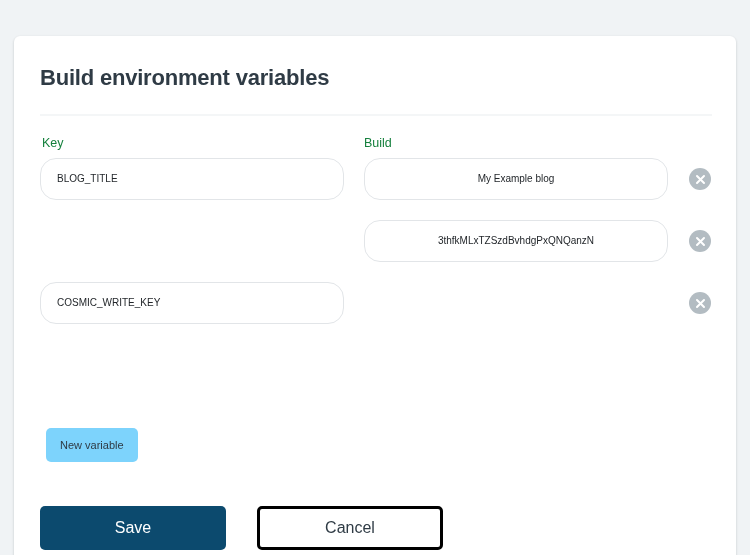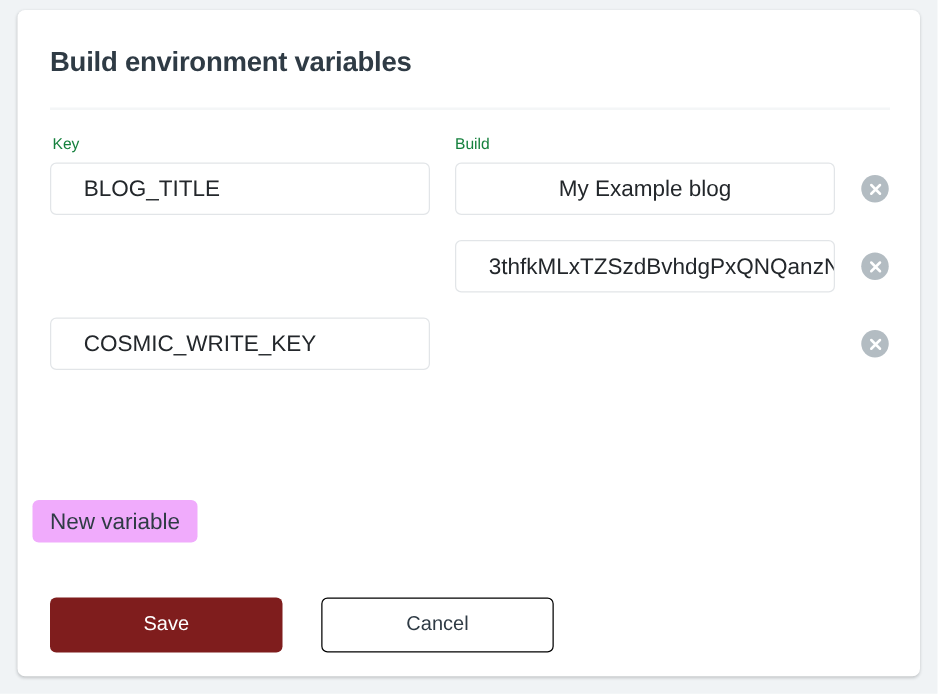--- a/index.html
+++ b/index.html
@@ -10,20 +10,21 @@
     width: 750px;
     height: 555px;
     background: #f0f3f5;
     font-family: "Liberation Sans", sans-serif;
     overflow: hidden;
   }
   .page {
     position: relative;
     width: 750px;
     height: 443px;
+    margin-top: 28px;
   }
   .card {
     position: absolute;
     left: 14px;
     top: 8px;
     width: 722px;
     height: 533px;
     background: #ffffff;
     border-radius: 6px;
     box-shadow: 0 1px 3px rgba(34,36,38,0.12), 0 1px 2px rgba(34,36,38,0.10);
@@ -69,26 +70,26 @@
   .var-row {
     position: relative;
     height: 62px;
   }
   .field {
     position: absolute;
     top: 0;
     height: 42px;
     box-sizing: border-box;
     border: 1px solid #e2e5e8;
-    border-radius: 5px;
+    border-radius: 16px;
     background: #ffffff;
     color: #23272b;
     font-family: "Liberation Sans", sans-serif;
-    font-size: 18px;
-    padding: 0 26px;
+    font-size: 10px;
+    padding: 0 16px;
     line-height: 40px;
     white-space: nowrap;
     overflow: hidden;
     text-overflow: clip;
   }
   .field.key-field {
     left: 0;
     width: 304px;
   }
   .field.value-field {
@@ -108,30 +109,30 @@
     padding: 0;
     cursor: pointer;
     display: flex;
     align-items: center;
     justify-content: center;
   }
   .remove-btn svg { display: block; }
 
   .new-variable {
     position: absolute;
-    left: 12px;
+    left: 32px;
     top: 392px;
-    background: #f0abfc;
+    background: #7dd3fc;
     border: none;
     border-radius: 5px;
     padding: 0 14px;
     height: 34px;
     line-height: 34px;
     font-family: "Liberation Sans", sans-serif;
-    font-size: 18px;
+    font-size: 11px;
     color: #2f3b45;
     cursor: pointer;
   }
   .actions {
     position: absolute;
     left: 26px;
     top: 470px;
     width: 672px;
     height: 44px;
   }
@@ -144,30 +145,30 @@
     font-size: 16px;
     cursor: pointer;
     box-sizing: border-box;
     display: flex;
     align-items: center;
     justify-content: center;
   }
   .btn-save {
     left: 0;
     width: 186px;
-    background: #7f1d1d;
+    background: #0c4a6e;
     color: #ffffff;
     border: none;
   }
   .btn-cancel {
     left: 217px;
     width: 186px;
     background: #ffffff;
     color: #2f3b45;
-    border: 1px solid #000000;
+    border: 3px solid #000000;
   }
 </style>
 </head>
 <body>
 
 <div class="page">
   <div class="card">
 
     <div class="card-title">Build environment variables</div>
     <div class="divider"></div>

